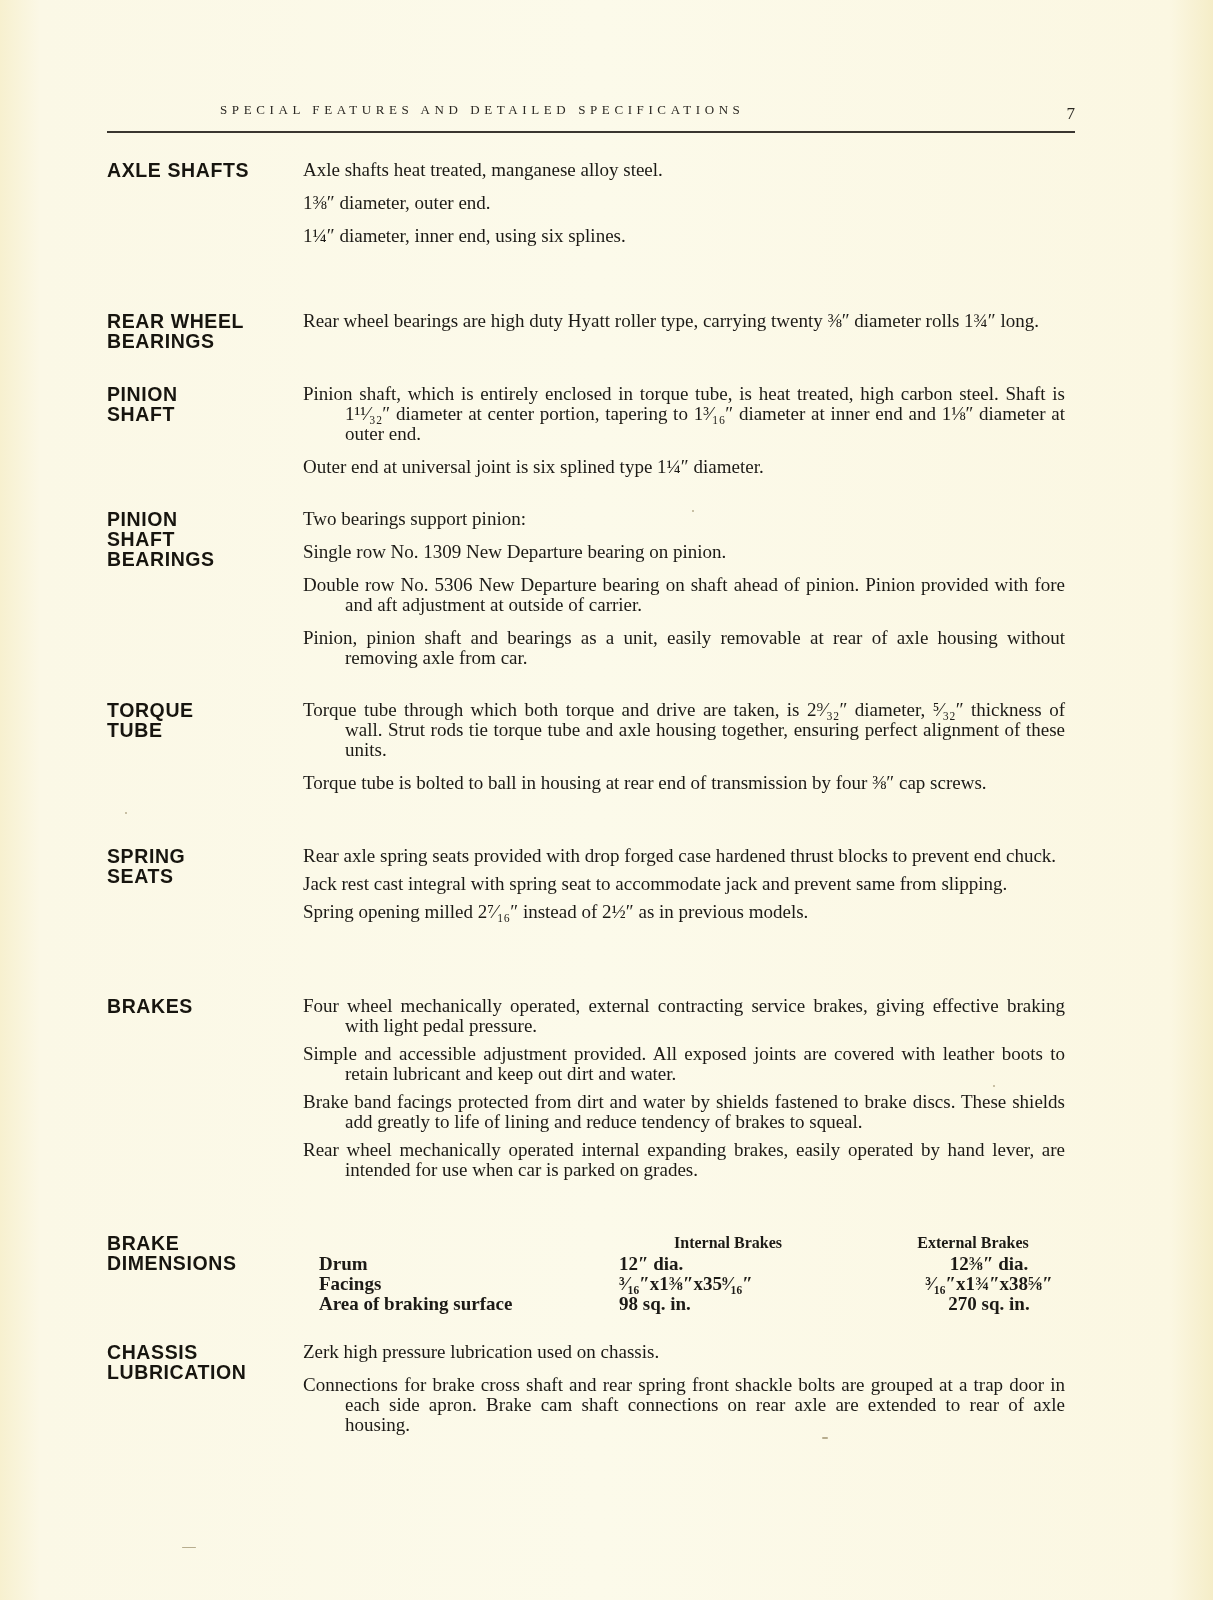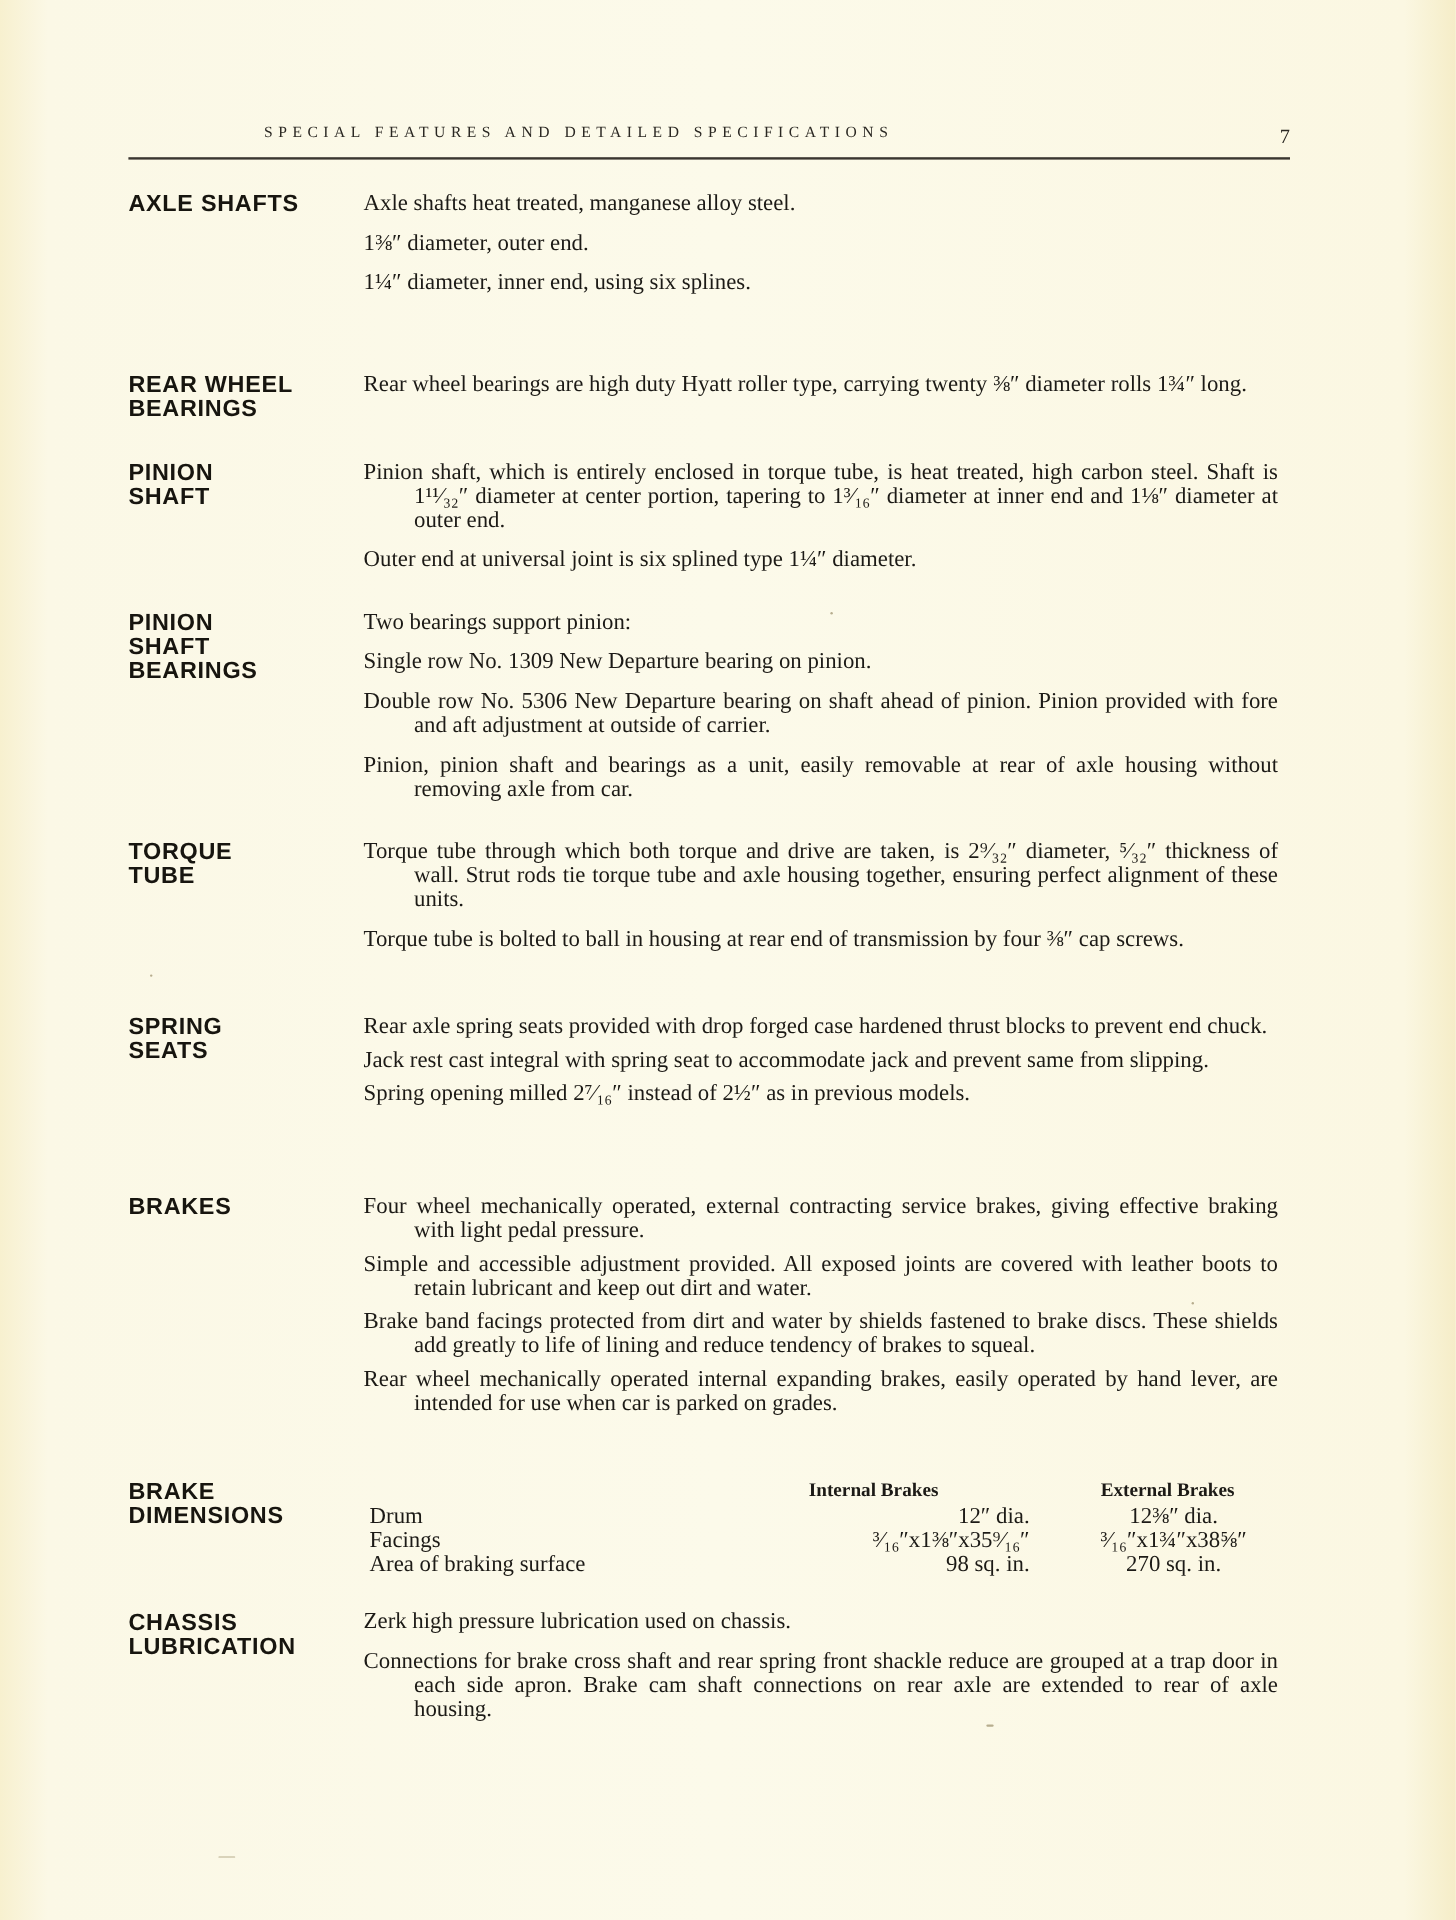--- a/index.html
+++ b/index.html
@@ -33,23 +33,23 @@
       letter-spacing: 0.6px; color: #17150f; white-space: pre-line;
     }
     .section-body { position: absolute; left: 196px; top: 0; width: 762px; }
     .para {
       font-size: 19px; line-height: 20px; margin: 0 0 13px 0;
       padding-left: 42px; text-indent: -42px; text-align: justify;
     }
     .para.compact { margin-bottom: 8px; }
     .dim-table { position: absolute; left: 196px; top: 0; width: 762px; font-size: 19px; line-height: 20px; }
     .dim-head { position: absolute; top: 0; font-weight: bold; font-size: 16px; text-align: center; }
-    .dim-row { position: absolute; left: 5px; width: 762px; height: 20px; }
+    .dim-row { position: absolute; left: 16px; width: 762px; height: 20px; font-weight: bold; }
     .dim-row .lab { position: absolute; left: 0; }
-    .dim-row .c1 { position: absolute; left: 300px; width: 250px; text-align: right; }
+    .dim-row .c1 { position: absolute; left: 300px; width: 250px; text-align: left; }
     .dim-row .c2 { position: absolute; left: 560px; width: 220px; text-align: center; }
     .specks { position: absolute; width: 2px; height: 2px; background: #b7ad8e; border-radius: 1px; }
   </style>
 </head>
 <body>
 
 <div class="header">
   <div class="header-title">SPECIAL FEATURES AND DETAILED SPECIFICATIONS</div>
   <div class="page-number">7</div>
 </div>
@@ -144,21 +144,21 @@
       <span class="c2">270 sq. in.</span>
     </div>
   </div>
 </div>
 
 <div class="section" style="top:1342px;">
   <div class="section-label">CHASSIS
 LUBRICATION</div>
   <div class="section-body">
     <p class="para">Zerk high pressure lubrication used on chassis.</p>
-    <p class="para">Connections for brake cross shaft and rear spring front shackle reduce are grouped at a trap door in each side apron.  Brake cam shaft connections on rear axle are extended to rear of axle housing.</p>
+    <p class="para">Connections for brake cross shaft and rear spring front shackle bolts are grouped at a trap door in each side apron.  Brake cam shaft connections on rear axle are extended to rear of axle housing.</p>
   </div>
 </div>
 
 <div class="specks" style="left:692px; top:510px;"></div>
 <div class="specks" style="left:125px; top:812px;"></div>
 <div class="specks" style="left:993px; top:1085px;"></div>
 <div class="specks" style="left:822px; top:1437px; width:6px;"></div>
 <div class="specks" style="left:182px; top:1547px; width:14px; height:1px;"></div>
 
 </body></html>

